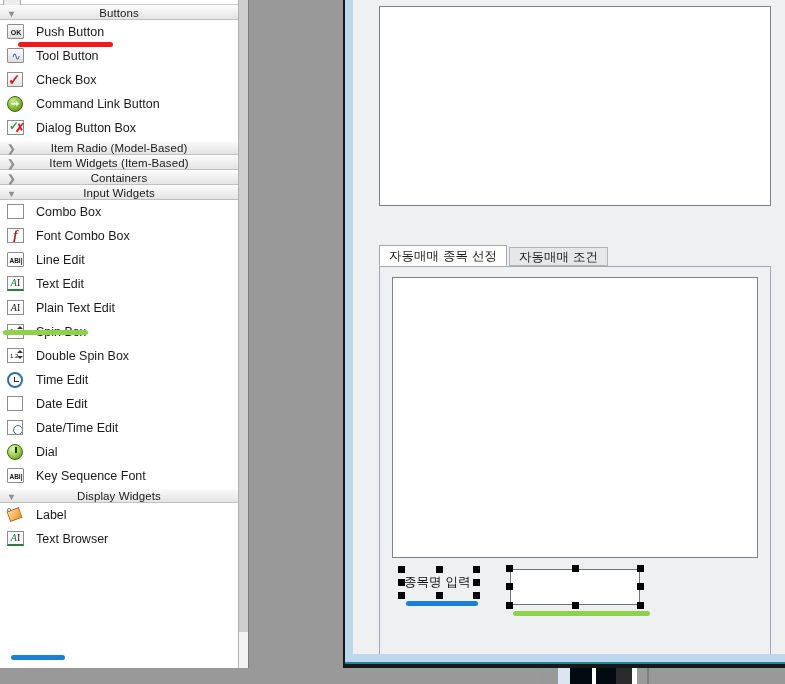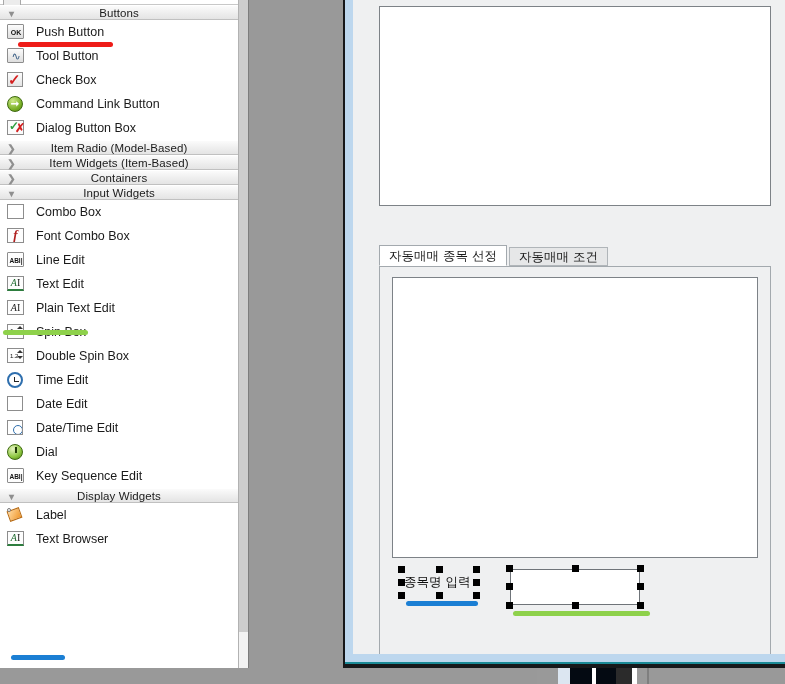--- a/index.html
+++ b/index.html
@@ -586,21 +586,21 @@
 
 
 
 
 
       <div class="w-row">
         <span class="ico">
           <span class="ico-box" style="background:#fdfdfd;"></span>
             <span class="ico-txt" style="font-size:6.5px;">ABI|</span>
         </span>
-        <span class="label">Key Sequence Edit</span>
+        <span class="label">Key Sequence Font</span>
       </div>
 
       <div class="cat-header">
         <span class="arrow">▾</span>
         <span>Display Widgets</span>
       </div>
 
       <div class="w-row">
         <span class="ico">
           <span class="ico-label">

